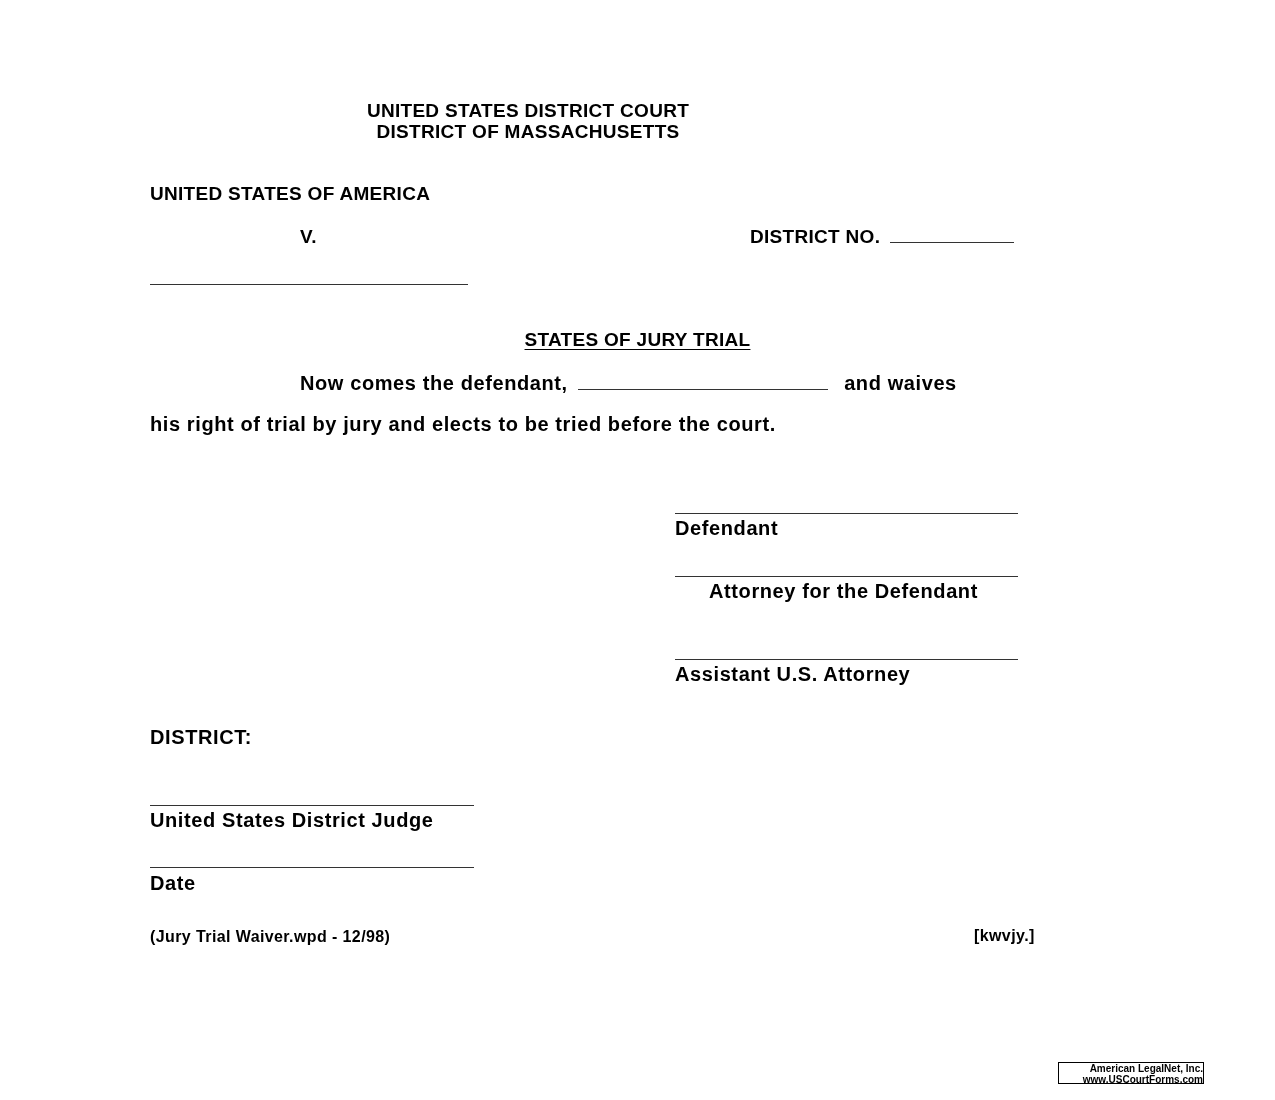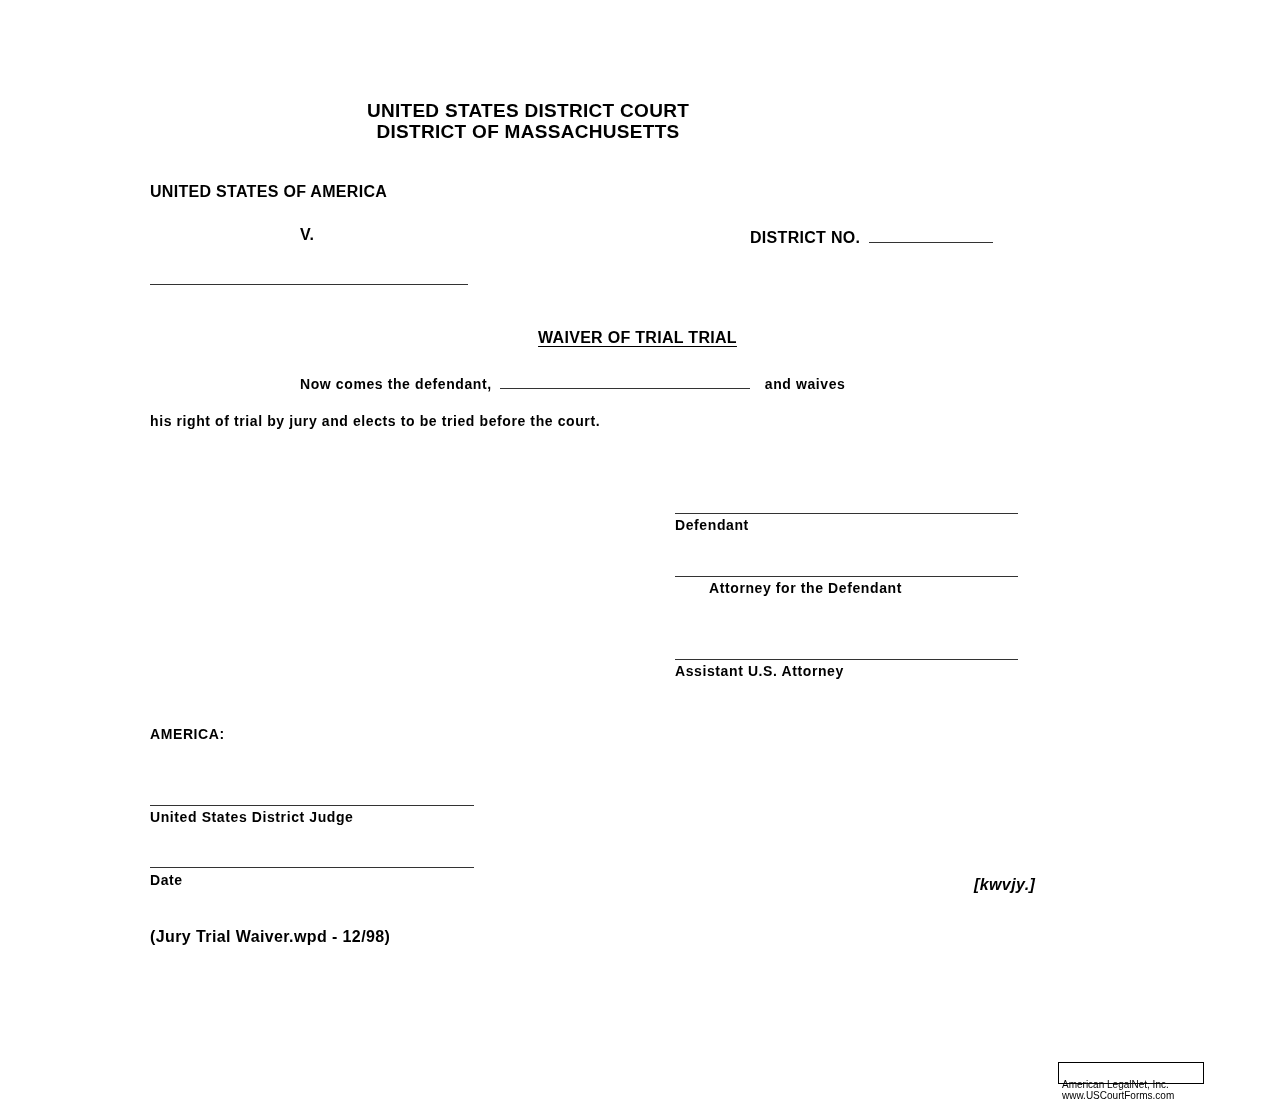--- a/index.html
+++ b/index.html
@@ -2,76 +2,76 @@
 <html><head>
   <meta charset="utf-8">
   <style>
     html, body { margin: 0; padding: 0; background: #ffffff; }
     body {
       width: 1275px; height: 1100px; position: relative; overflow: hidden;
       font-family: "Liberation Sans", sans-serif; color: #000; font-weight: bold;
     }
     .abs { position: absolute; white-space: nowrap; }
     .court-header { left: 0; width: 1056px; text-align: center; font-size: 19px; letter-spacing: 0.3px; }
-    .t19 { font-size: 16px; letter-spacing: 0.3px; }
-    .t18 { font-size: 14px; letter-spacing: 0.6px; }
+    .t19 { font-size: 19px; letter-spacing: 0.3px; }
+    .t18 { font-size: 20px; letter-spacing: 0.6px; }
     .line { position: absolute; height: 0; border-top: 1.5px solid #333; }
     .blank { display: inline-block; border-bottom: 1.5px solid #333; height: 16px; vertical-align: baseline; }
     .title { text-decoration: underline; text-underline-offset: 3px; }
     .footer { font-size: 16px; letter-spacing: 0.4px; }
     .stamp {
       position: absolute; left: 1058px; top: 1062px; width: 146px; height: 22px;
-      border: 1px solid #000; font-size: 10px; font-weight: normal; line-height: 11px;
-      padding: 16px 0 0 3px; box-sizing: border-box;
+      border: 1px solid #000; font-size: 10px; font-weight: bold; line-height: 11px;
+      padding: 0 0 0 3px; box-sizing: border-box; text-align: right;
     }
   </style>
 </head>
 <body>
 
 <div>
 
   <div class="abs court-header" style="top:100px;">UNITED STATES DISTRICT COURT</div>
   <div class="abs court-header" style="top:121px;">DISTRICT OF MASSACHUSETTS</div>
 
   <div class="abs t19" style="left:150px; top:183px;">UNITED STATES OF AMERICA</div>
   <div class="abs t19" style="left:300px; top:226px;">V.</div>
 
   <div class="abs t19" style="left:750px; top:226px;">
     <span>DISTRICT NO.</span>
     <span class="blank" style="width:124px; margin-left:4px;"></span>
   </div>
 
   <div class="line" style="left:150px; top:284px; width:318px;"></div>
 
-  <div class="abs t19 title" style="left:0; width:1275px; text-align:center; top:329px;">WAIVER OF TRIAL TRIAL</div>
+  <div class="abs t19 title" style="left:0; width:1275px; text-align:center; top:329px;">STATES OF JURY TRIAL</div>
 
   <div class="abs t18" style="left:300px; top:372px;">
     <span>Now comes the defendant,</span>
     <span class="blank" style="width:250px; margin:0 10px 0 4px;"></span>
     <span>and waives</span>
   </div>
   <div class="abs t18" style="left:150px; top:413px;">his right of trial by jury and elects to be tried before the court.</div>
 
   <div class="line" style="left:675px; top:513px; width:343px;"></div>
   <div class="abs t18" style="left:675px; top:517px;">Defendant</div>
 
   <div class="line" style="left:675px; top:576px; width:343px;"></div>
   <div class="abs t18" style="left:695px; top:580px;margin-left:14px;">Attorney for the Defendant</div>
 
   <div class="line" style="left:675px; top:659px; width:343px;"></div>
   <div class="abs t18" style="left:675px; top:663px;">Assistant U.S. Attorney</div>
 
-  <div class="abs t18" style="left:150px; top:726px;">AMERICA:</div>
+  <div class="abs t18" style="left:150px; top:726px;">DISTRICT:</div>
 
   <div class="line" style="left:150px; top:805px; width:324px;"></div>
   <div class="abs t18" style="left:150px; top:809px;text-align:center;">United States District Judge</div>
 
   <div class="line" style="left:150px; top:867px; width:324px;"></div>
   <div class="abs t18" style="left:150px; top:872px;">Date</div>
 
   <div class="abs footer" style="left:150px; top:928px;">(Jury Trial Waiver.wpd - 12/98)</div>
-  <div class="abs footer" style="left:974px; top:876px;font-style:italic;">[kwvjy.]</div>
+  <div class="abs footer" style="left:974px; top:927px;">[kwvjy.]</div>
 
   <div class="stamp">
     <div>American LegalNet, Inc.</div>
     <div>www.USCourtForms.com</div>
   </div>
 </div>
 
 </body></html>

